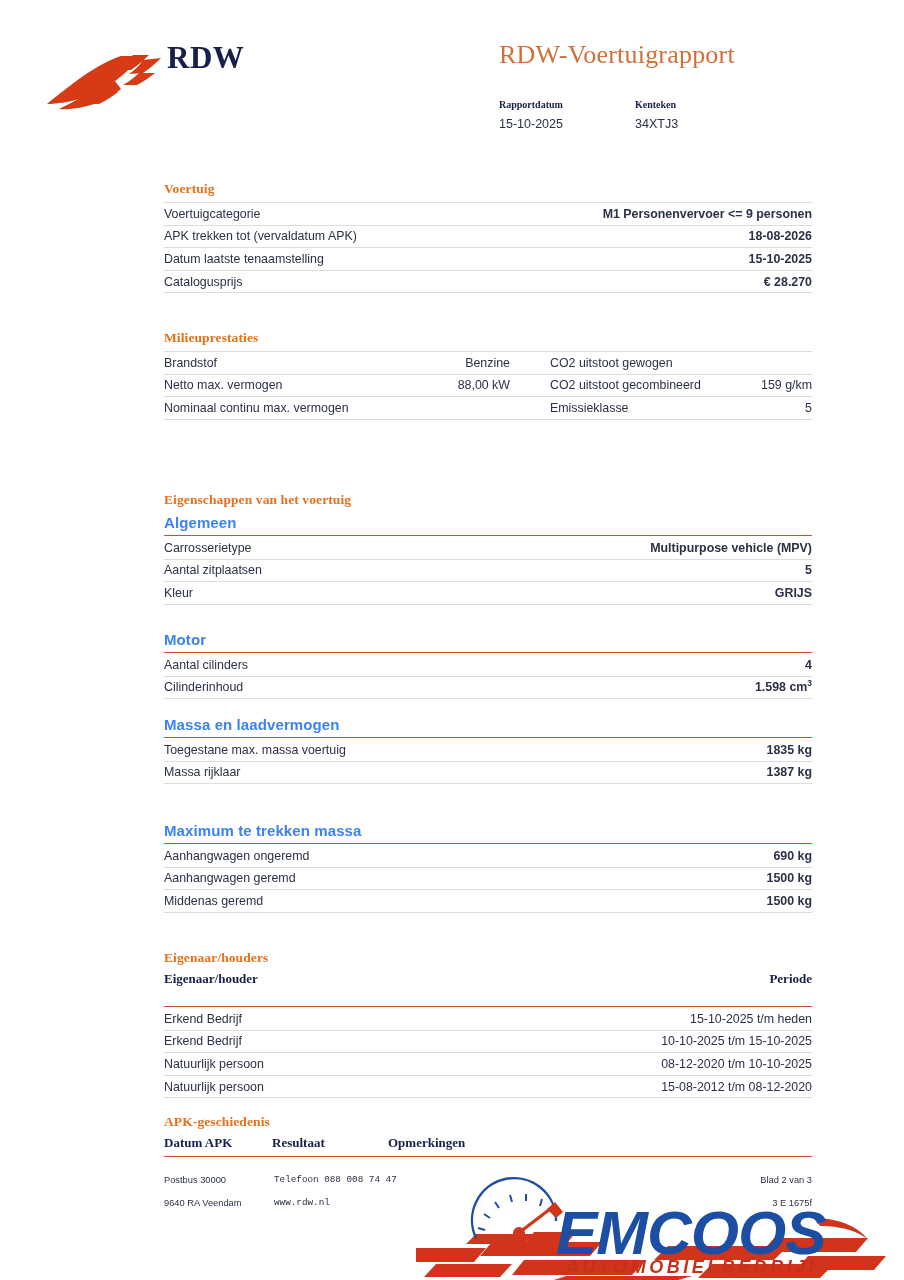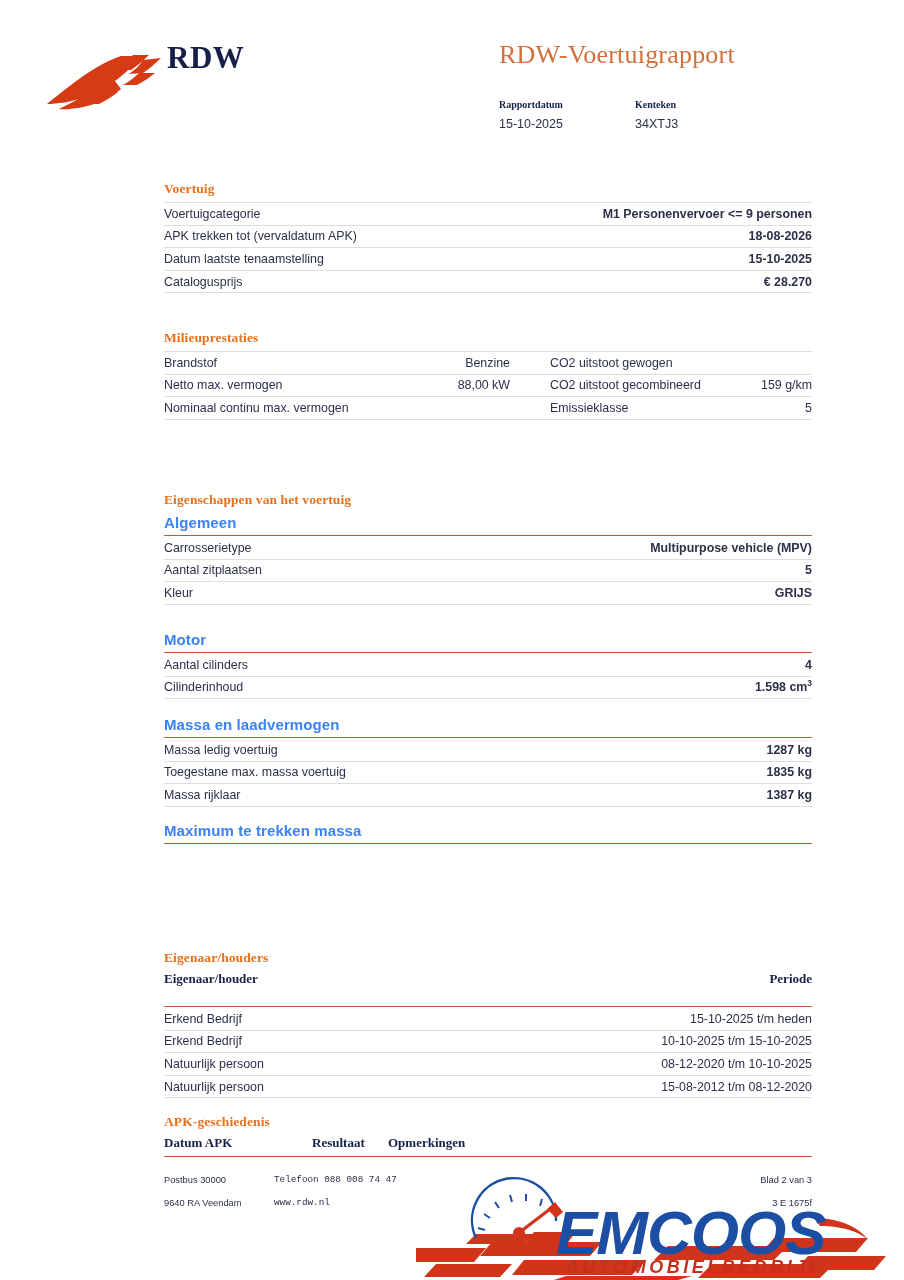--- a/index.html
+++ b/index.html
@@ -185,21 +185,21 @@
   .apk-col {
     position: absolute;
     top: 0;
     font-family: "Liberation Serif", "DejaVu Serif", serif;
     font-size: 13px;
     font-weight: 700;
     color: #17204a;
     white-space: nowrap;
   }
   .apk-col.k0 { left: 0px; }
-  .apk-col.k1 { left: 108px; margin-left: 40px; }
+  .apk-col.k1 { left: 108px; }
   .apk-col.k2 { left: 224px; }
 
   .own-hdr {
     position: relative;
     height: 17px;
     margin-bottom: 18px;
   }
   .own-hdr .l { position: absolute; left: 0; top: 0; }
   .own-hdr .r { position: absolute; right: 0; top: 0; }
 
@@ -368,38 +368,50 @@
         </tbody>
       </table>
     </div>
 
     <div class="blk" id="blk-massa">
       <div class="sub-head">Massa en laadvermogen</div>
       <div class="rule-orange"></div>
       <table class="dtable nohdr">
         <tbody>
           <tr>
-            <td class="lbl">Massa ledig voertuig</td>
-            <td class="val">1287 kg</td>
-          </tr>
-          <tr>
             <td class="lbl">Toegestane max. massa voertuig</td>
             <td class="val">1835 kg</td>
           </tr>
           <tr>
             <td class="lbl">Massa rijklaar</td>
             <td class="val">1387 kg</td>
           </tr>
         </tbody>
       </table>
     </div>
 
     <div class="blk" id="blk-trek">
       <div class="sub-head">Maximum te trekken massa</div>
       <div class="rule-orange"></div>
+      <table class="dtable nohdr">
+        <tbody>
+          <tr>
+            <td class="lbl">Aanhangwagen ongeremd</td>
+            <td class="val">690 kg</td>
+          </tr>
+          <tr>
+            <td class="lbl">Aanhangwagen geremd</td>
+            <td class="val">1500 kg</td>
+          </tr>
+          <tr>
+            <td class="lbl">Middenas geremd</td>
+            <td class="val">1500 kg</td>
+          </tr>
+        </tbody>
+      </table>
     </div>
 
     <div class="blk" id="blk-owners">
       <div class="sec-head">Eigenaar/houders</div>
       <div class="own-hdr">
         <div class="sub-head-serif l">Eigenaar/houder</div>
         <div class="sub-head-serif r">Periode</div>
       </div>
       <div class="rule-orange"></div>
       <table class="dtable owners nohdr">

